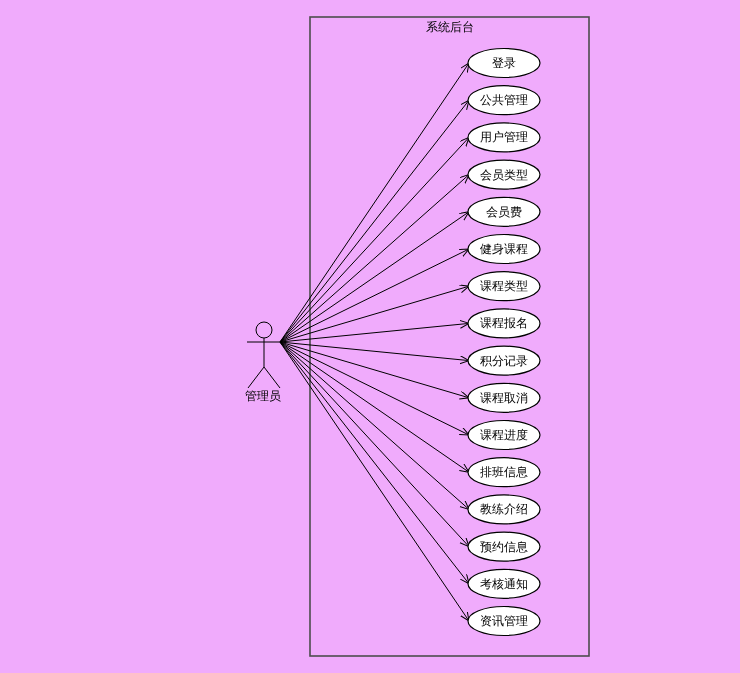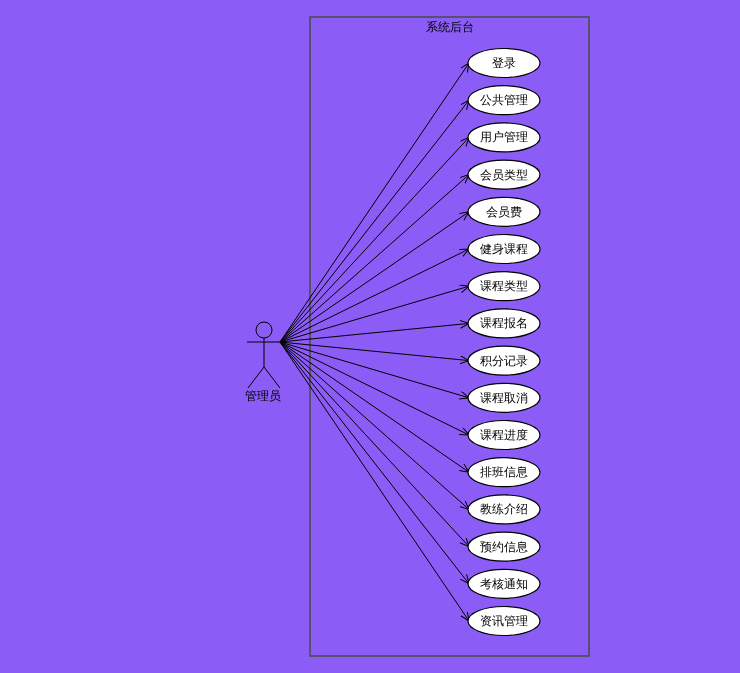--- a/index.html
+++ b/index.html
@@ -4,21 +4,21 @@
 <style>
   html, body {
     margin: 0;
     padding: 0;
     background: #ffffff;
   }
   .canvas {
     position: relative;
     width: 740px;
     height: 673px;
-    background: #8b5cf6;
+    background: #f0abfc;
     font-family: "Liberation Sans", "DejaVu Sans", sans-serif;
     overflow: hidden;
   }
   svg text {
     font-family: "Liberation Sans", "DejaVu Sans", sans-serif;
     font-size: 12px;
     fill: #000000;
   }
 </style>
 </head>

